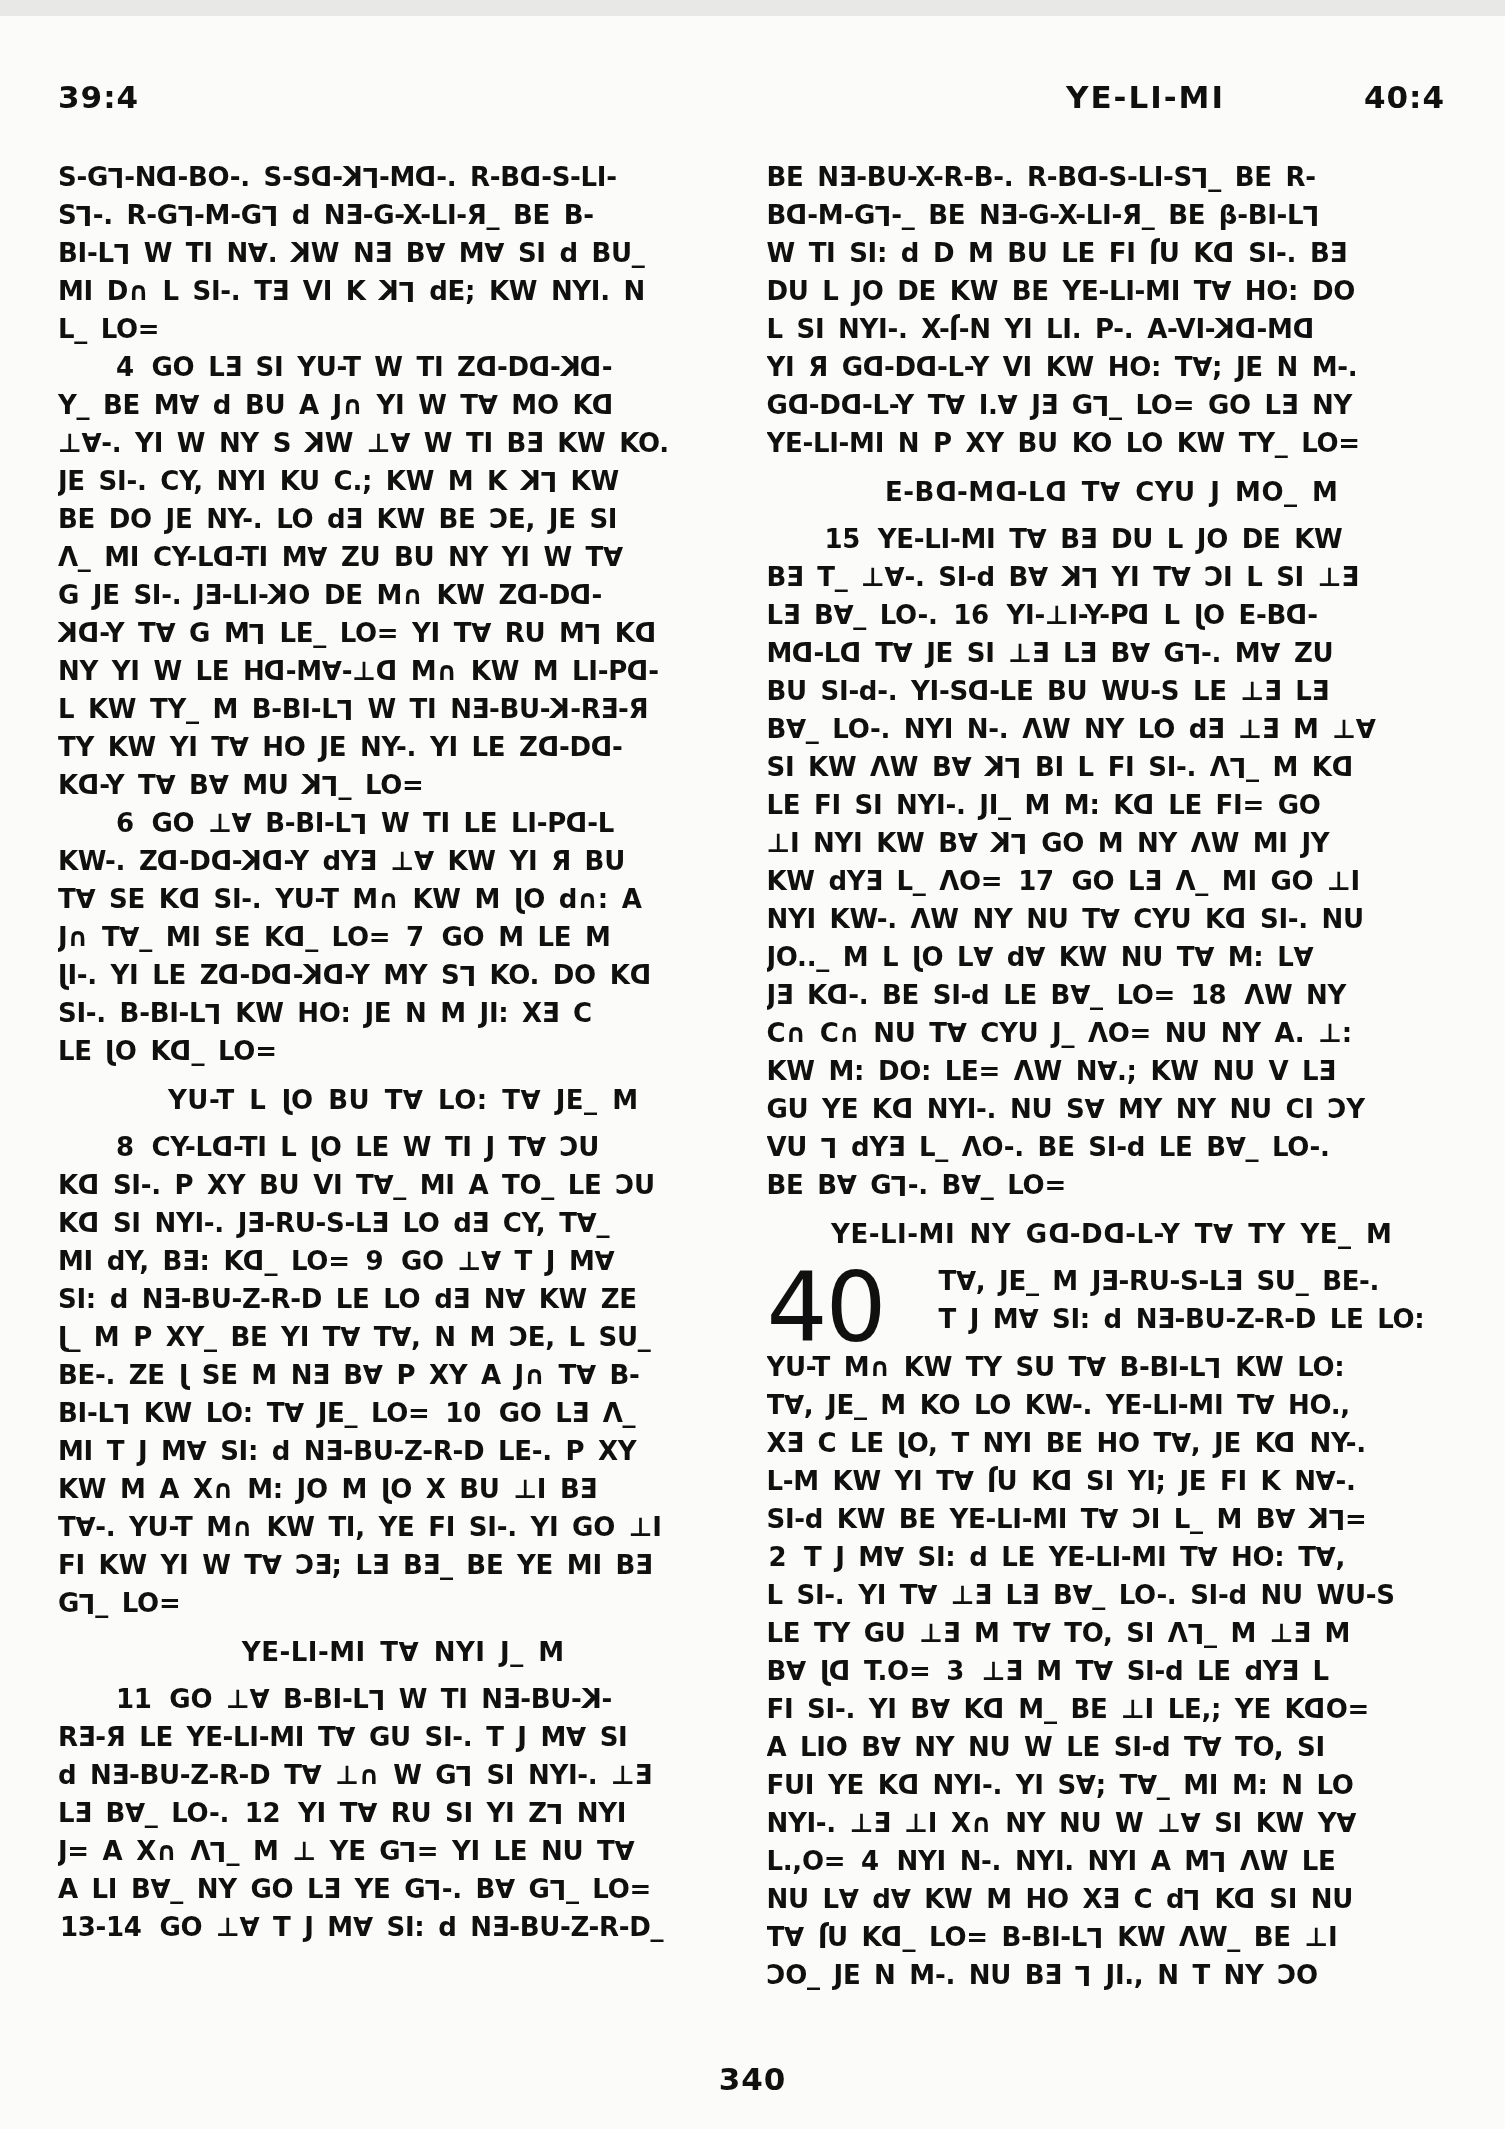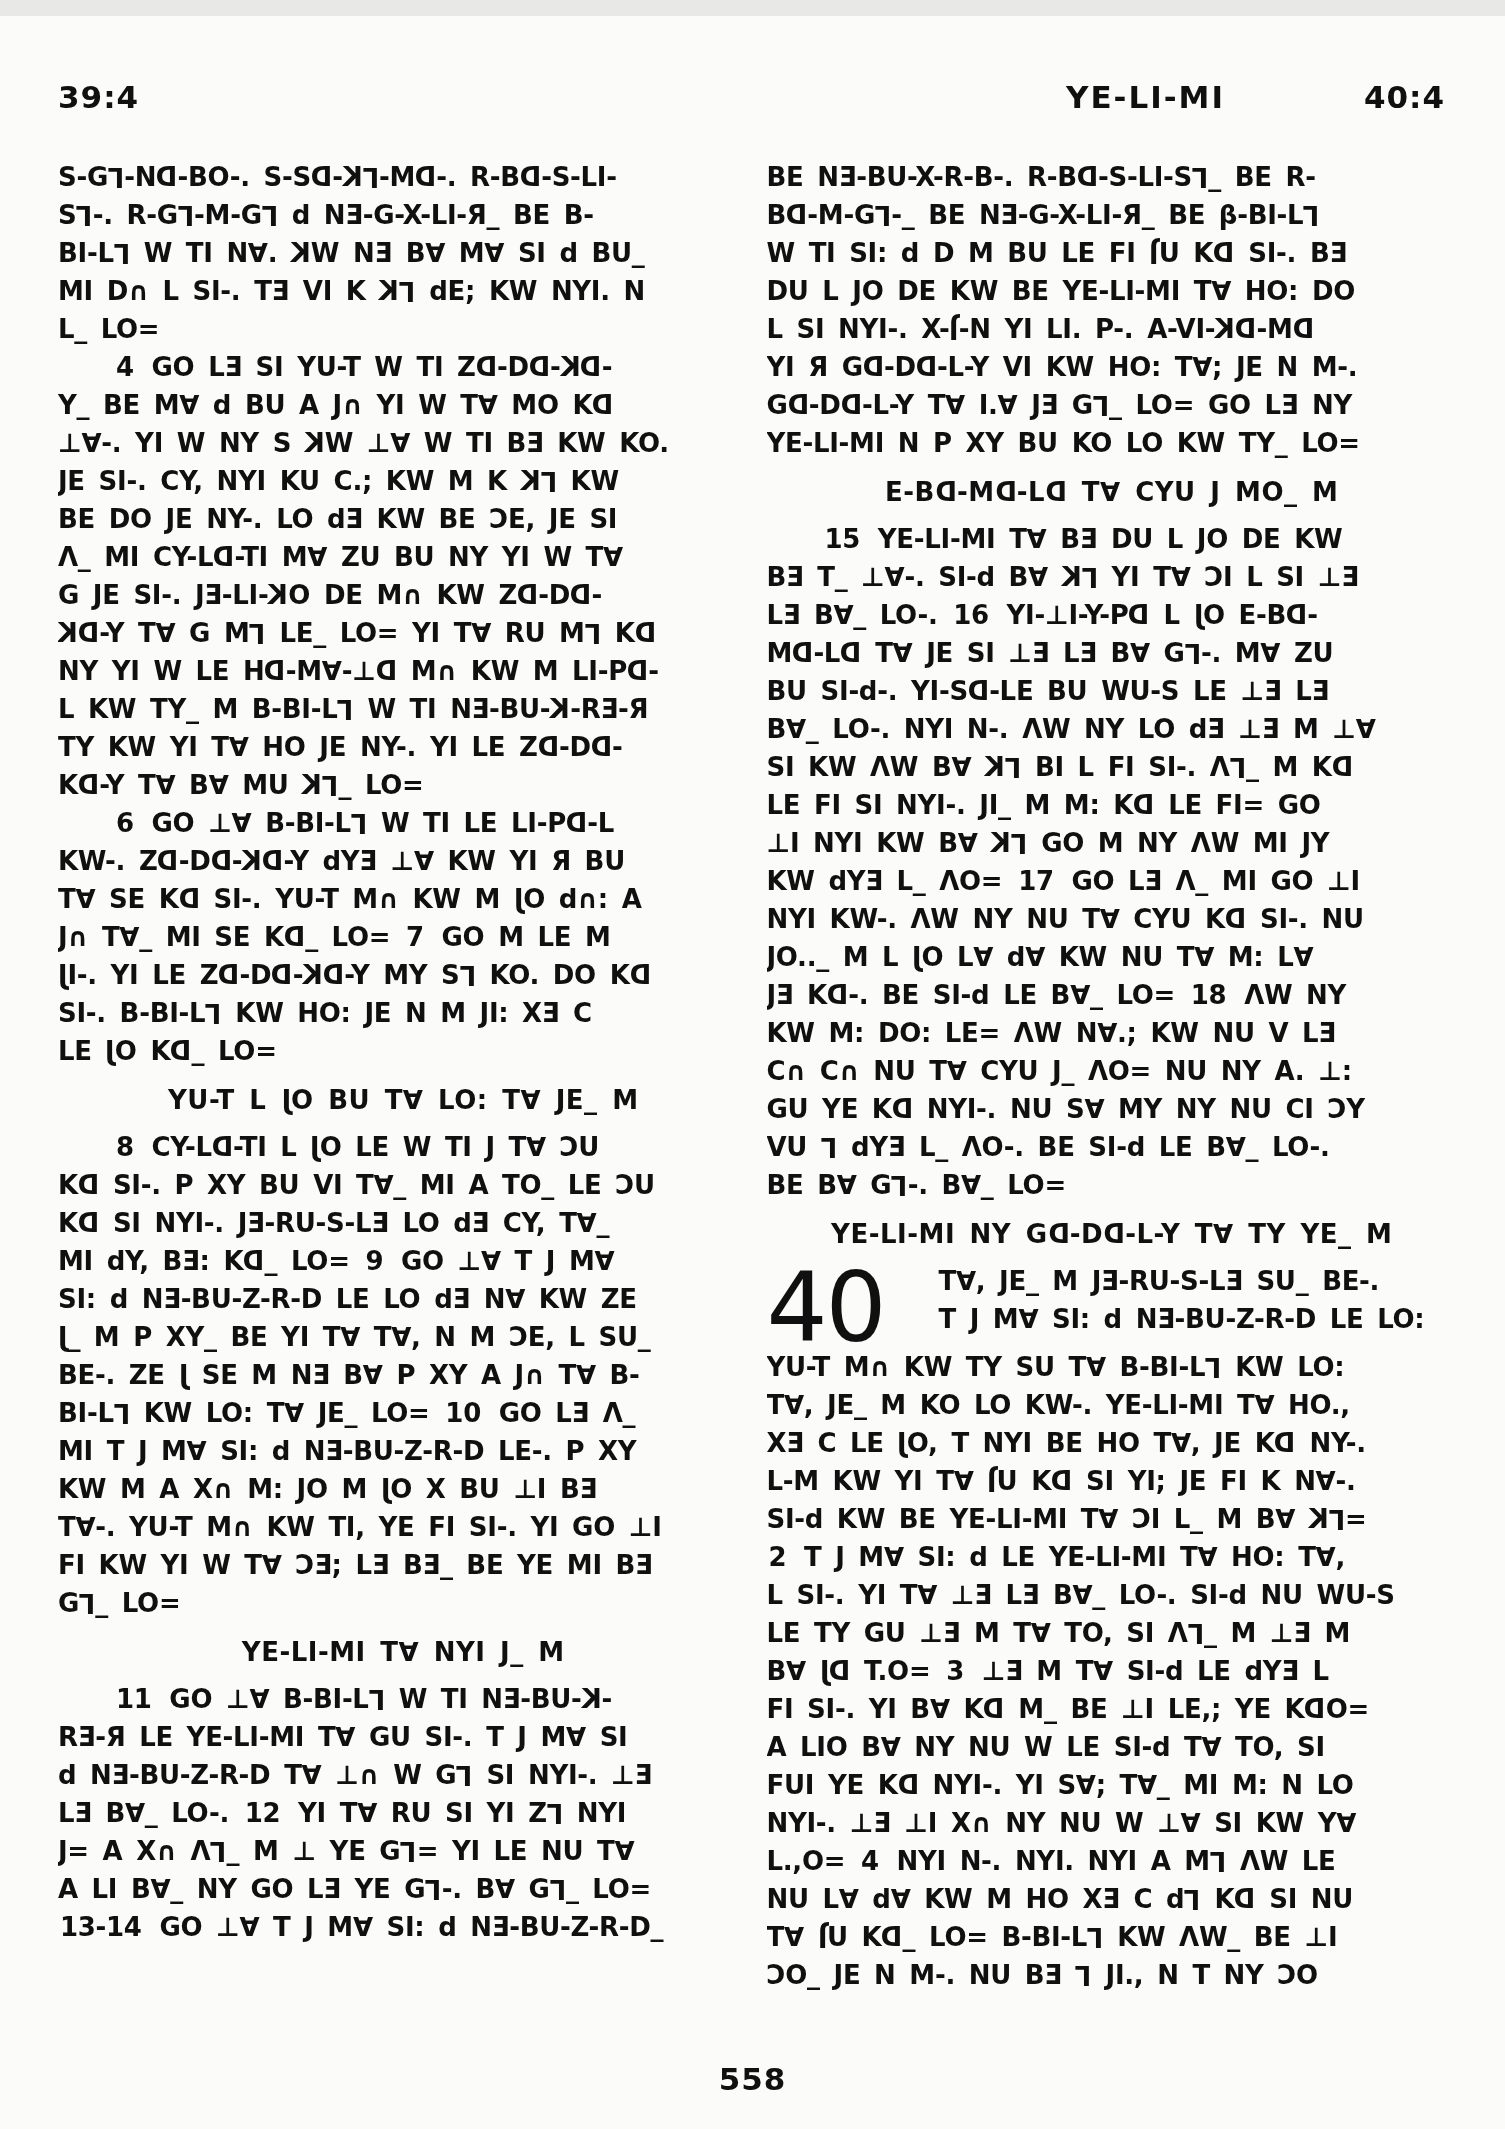--- a/index.html
+++ b/index.html
@@ -118,22 +118,22 @@
         <div class="line">M<span class="fx">D</span>-L<span class="fx">D</span> T∀ JE SI ⊥Ǝ LƎ B∀ G<span class="fr">L</span>-. M∀ ZU</div>
         <div class="line">BU SI-d-. YI-S<span class="fx">D</span>-LE BU WU-S LE ⊥Ǝ LƎ</div>
         <div class="line">B∀_ LO-. NYI N-. ΛW NY LO dƎ ⊥Ǝ M ⊥∀</div>
         <div class="line">SI KW ΛW B∀ <span class="fx">K</span><span class="fr">L</span> BI L FI SI-. Λ<span class="fr">L</span>_ M K<span class="fx">D</span></div>
         <div class="line">LE FI SI NYI-. JI_ M M: K<span class="fx">D</span> LE FI= GO</div>
         <div class="line">⊥I NYI KW B∀ <span class="fx">K</span><span class="fr">L</span> GO M NY ΛW MI JY</div>
         <div class="line">KW dYƎ L_ ΛO= <b class="vn">17</b> GO LƎ Λ_ MI GO ⊥I</div>
         <div class="line">NYI KW-. ΛW NY NU T∀ CYU K<span class="fx">D</span> SI-. NU</div>
         <div class="line">JO.._ M L <span class="fx">J</span>O L∀ d∀ KW NU T∀ M: L∀</div>
         <div class="line">JƎ K<span class="fx">D</span>-. BE SI-d LE B∀_ LO= <b class="vn">18</b> ΛW NY</div>
+        <div class="line">C∩ C∩ NU T∀ CYU J_ ΛO= NU NY A. ⊥:</div>
         <div class="line">KW M: DO: LE= ΛW N∀.; KW NU V LƎ</div>
-        <div class="line">C∩ C∩ NU T∀ CYU J_ ΛO= NU NY A. ⊥:</div>
         <div class="line">GU YE K<span class="fx">D</span> NYI-. NU S∀ MY NY NU CI ƆY</div>
         <div class="line">VU <span class="fr">L</span> dYƎ L_ ΛO-. BE SI-d LE B∀_ LO-.</div>
         <div class="line">BE B∀ G<span class="fr">L</span>-. B∀_ LO=</div>
         <div class="line heading">YE-LI-MI NY G<span class="fx">D</span>-D<span class="fx">D</span>-L-Y T∀ TY YE_ M</div>
         <div class="chap-wrap">
           <div class="chap-num">40</div>
           <div class="chap-text">
             <div class="line chap-line">T∀, JE_ M JƎ-RU-S-LƎ SU_ BE-.</div>
             <div class="line chap-line">T J M∀ SI: d NƎ-BU-Z-R-D LE LO:</div>
           </div>
@@ -151,14 +151,14 @@
         <div class="line">A LIO B∀ NY NU W LE SI-d T∀ TO, SI</div>
         <div class="line">FUI YE K<span class="fx">D</span> NYI-. YI S∀; T∀_ MI M: N LO</div>
         <div class="line">NYI-. ⊥Ǝ ⊥I X∩ NY NU W ⊥∀ SI KW Y∀</div>
         <div class="line">L.,O= <b class="vn">4</b> NYI N-. NYI. NYI A M<span class="fr">L</span> ΛW LE</div>
         <div class="line">NU L∀ d∀ KW M HO XƎ C d<span class="fr">L</span> K<span class="fx">D</span> SI NU</div>
         <div class="line">T∀ <span class="fr">J</span>U K<span class="fx">D</span>_ LO= B-BI-L<span class="fr">L</span> KW ΛW_ BE ⊥I</div>
         <div class="line">ƆO_ JE N M-. NU BƎ <span class="fr">L</span> JI., N T NY ƆO</div>
       </div>
   </div>
 
-  <div class="page-footer">558</div>
+  <div class="page-footer">340</div>
 </div>
 
 </body></html>

